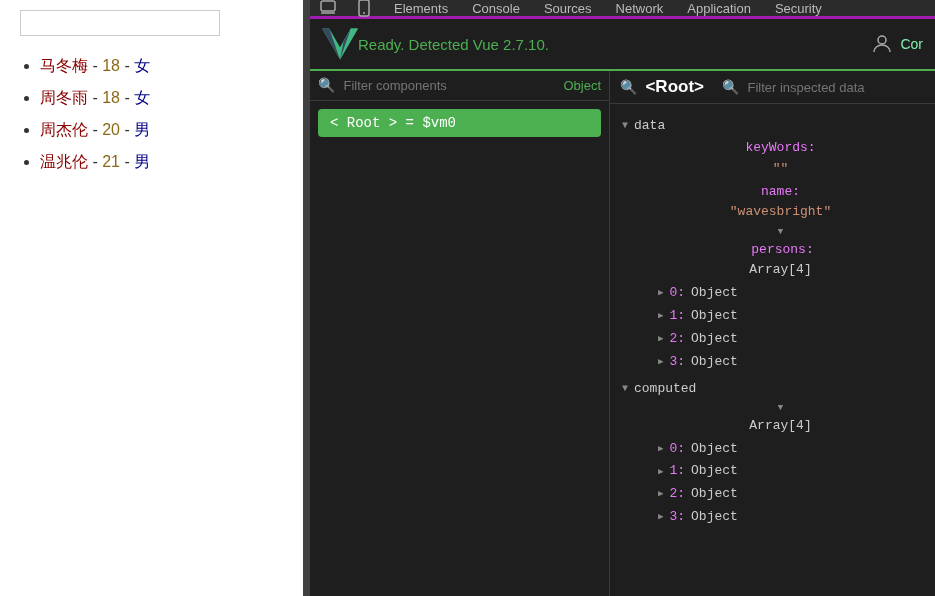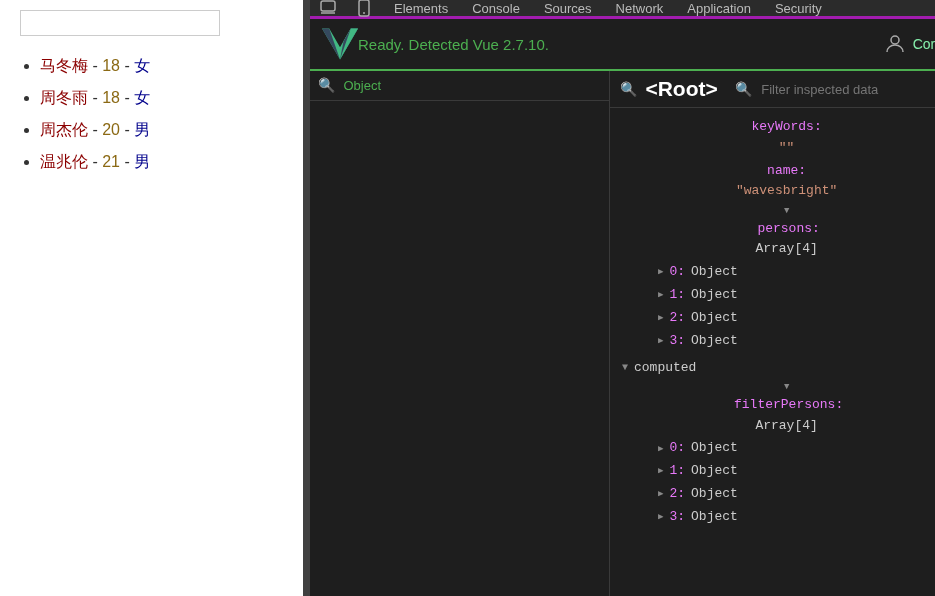--- a/index.html
+++ b/index.html
@@ -192,21 +192,21 @@
     #inspector-header {
       display: flex;
       align-items: center;
       padding: 6px 10px;
       border-bottom: 1px solid #3a3a3a;
       gap: 8px;
     }
 
     #breadcrumb {
       color: #fff;
-      font-size: 21px;
+      font-size: 17px;
       font-weight: bold;
       font-family: Arial, sans-serif;
     }
 
     #filter-input {
       background: transparent;
       border: none;
       outline: none;
       color: #ccc;
       font-size: 13px;
@@ -337,34 +337,40 @@
       </div>
       <span id="cor-label">Cor</span>
     </div>
   </div>
 
   <div id="vue-body">
 
     <div id="component-tree">
       <div id="component-search-bar">
         <span class="search-icon-svg">🔍</span>
+        <input id="component-search-input" type="text" placeholder="Filter components" style="">
         <span id="select-btn">Object</span>
       </div>
+      <div class="root-item">&lt; Root &gt; = $vm0</div>
     </div>
 
     <div id="data-inspector">
       <div id="inspector-header">
         <span class="search-icon-svg">🔍</span>
         <span id="breadcrumb">&lt;Root&gt;</span>
         <span class="search-icon-svg" style="margin-left:10px;">🔍</span>
         <input id="filter-input" type="text" placeholder="Filter inspected data" style="">
       </div>
 
       <div id="data-tree">
 
+        <div class="section-header">
+          <span class="triangle open"></span>
+          <span class="section-label">data</span>
+        </div>
 
         <div class="prop-line">
           <span class="prop-key">keyWords:</span>
           <span class="prop-colon"></span>
           <span class="prop-empty">""</span>
         </div>
 
         <div class="prop-line">
           <span class="prop-key">name:</span>
           <span class="prop-colon"></span>
@@ -401,21 +407,20 @@
             </div>
           </div>
 
         <div class="section-header" style="margin-top:8px;">
           <span class="triangle open"></span>
           <span class="section-label">computed</span>
         </div>
 
         <div class="prop-line" style="cursor:pointer;">
           <span class="nested-triangle">▼</span>
-          <span style="margin-left:4px;" class="prop-key">filterPersons:</span>
           <span class="prop-colon"></span>
           <span class="prop-array">Array[4]</span>
         </div>
 
         <div id="filter-persons-items">
             <div class="nested-item indent-l2">
               <span class="nested-triangle">▶</span>
               <span class="nested-label">0:</span>
               <span class="nested-value">Object</span>
             </div>

